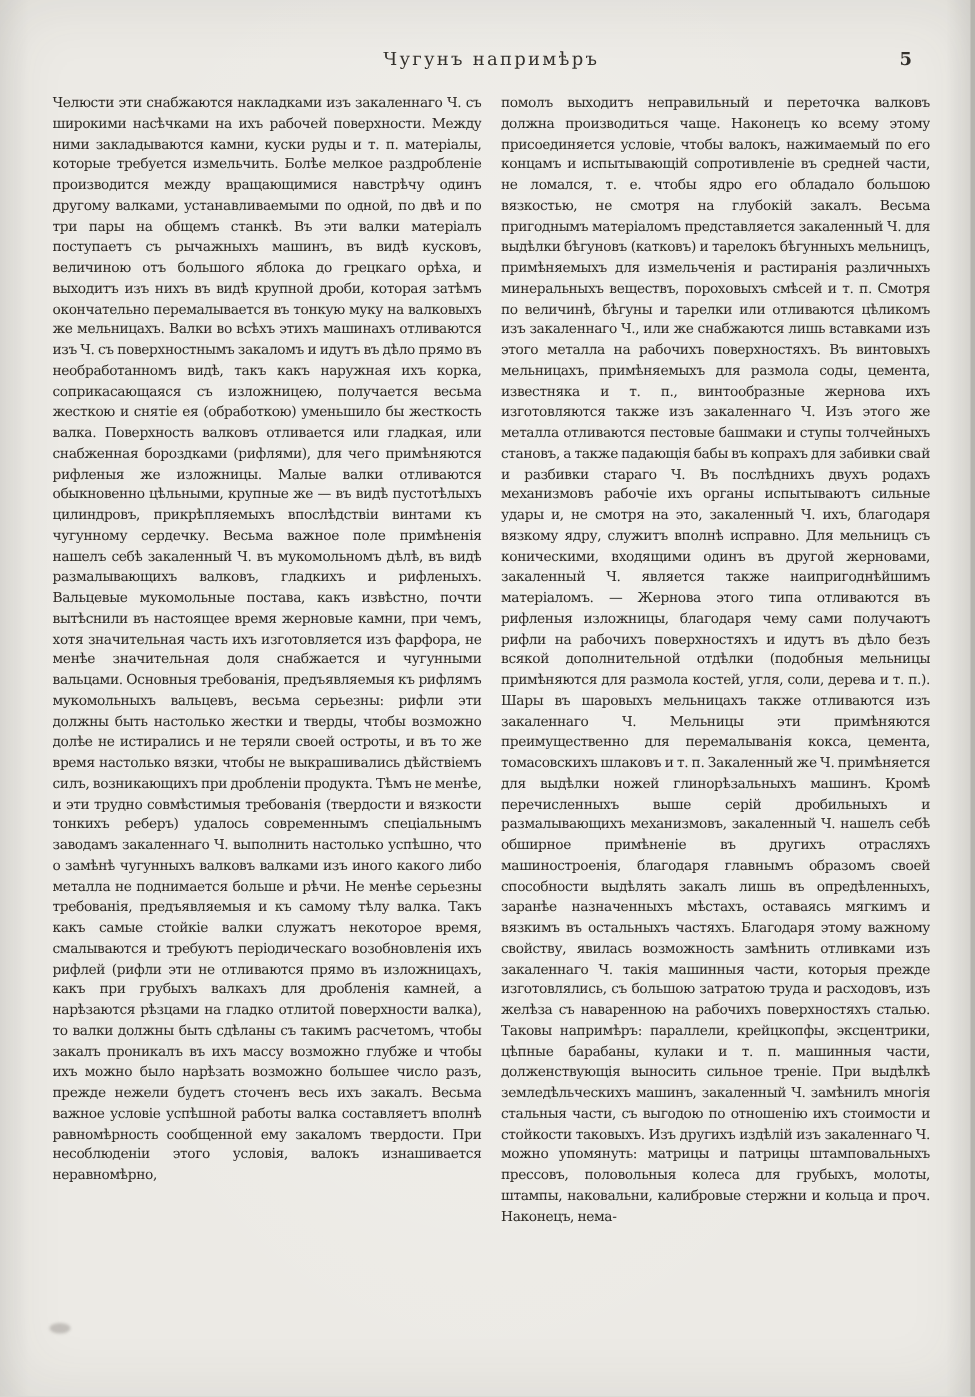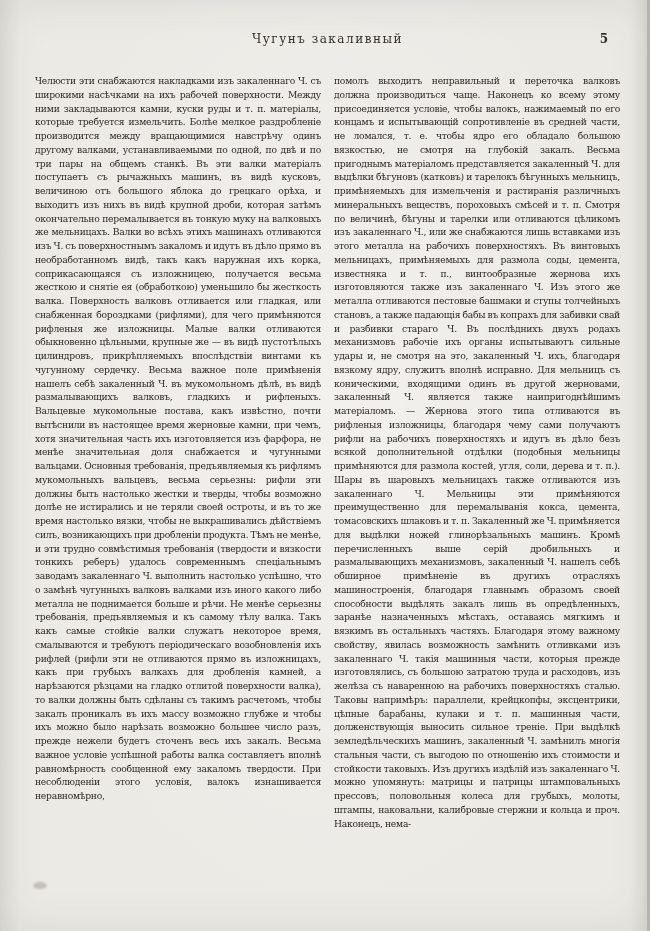--- a/index.html
+++ b/index.html
@@ -45,21 +45,21 @@
   .running-header .pagenum {
     position: absolute;
     right: 12px;
     top: 0;
     font-size: 12px;
     font-weight: bold;
     color: #33302b;
   }
   .columns {
     position: absolute;
-    top: 74px;
+    top: 62px;
     left: 35px;
     width: 585px;
     height: 820px;
     display: flex;
     gap: 13px;
   }
   .col {
     flex: 1 1 0;
     height: 818px;
     overflow: hidden;
@@ -80,21 +80,21 @@
     border-radius: 50%;
     filter: blur(1px);
   }
 </style>
 </head>
 <body>
 
 <div class="page">
 
   <div class="running-header">
-    <span class="title">Чугунъ закаливный</span>
+    <span class="title">Чугунъ напримѣръ</span>
     <span class="pagenum">5</span>
   </div>
 
   <div class="columns">
     <div class="col">Челюсти эти снабжаются накладками изъ закаленнаго Ч. съ широкими насѣчками на ихъ рабочей поверхности. Между ними закладываются камни, куски руды и т. п. матеріалы, которые требуется измельчить. Болѣе мелкое раздробленіе производится между вращающимися навстрѣчу одинъ другому валками, устанавливаемыми по одной, по двѣ и по три пары на общемъ станкѣ. Въ эти валки матеріалъ поступаетъ съ рычажныхъ машинъ, въ видѣ кусковъ, величиною отъ большого яблока до грецкаго орѣха, и выходитъ изъ нихъ въ видѣ крупной дроби, которая затѣмъ окончательно перемалывается въ тонкую муку на валковыхъ же мельницахъ. Валки во всѣхъ этихъ машинахъ отливаются изъ Ч. съ поверхностнымъ закаломъ и идутъ въ дѣло прямо въ необработанномъ видѣ, такъ какъ наружная ихъ корка, соприкасающаяся съ изложницею, получается весьма жесткою и снятіе ея (обработкою) уменьшило бы жесткость валка. Поверхность валковъ отливается или гладкая, или снабженная бороздками (рифлями), для чего примѣняются рифленыя же изложницы. Малые валки отливаются обыкновенно цѣльными, крупные же — въ видѣ пустотѣлыхъ цилиндровъ, прикрѣпляемыхъ впослѣдствіи винтами къ чугунному сердечку. Весьма важное поле примѣненія нашелъ себѣ закаленный Ч. въ мукомольномъ дѣлѣ, въ видѣ размалывающихъ валковъ, гладкихъ и рифленыхъ. Вальцевые мукомольные постава, какъ извѣстно, почти вытѣснили въ настоящее время жерновые камни, при чемъ, хотя значительная часть ихъ изготовляется изъ фарфора, не менѣе значительная доля снабжается и чугунными вальцами. Основныя требованія, предъявляемыя къ рифлямъ мукомольныхъ вальцевъ, весьма серьезны: рифли эти должны быть настолько жестки и тверды, чтобы возможно долѣе не истирались и не теряли своей остроты, и въ то же время настолько вязки, чтобы не выкрашивались дѣйствіемъ силъ, возникающихъ при дробленіи продукта. Тѣмъ не менѣе, и эти трудно совмѣстимыя требованія (твердости и вязкости тонкихъ реберъ) удалось современнымъ спеціальнымъ заводамъ закаленнаго Ч. выполнить настолько успѣшно, что о замѣнѣ чугунныхъ валковъ валками изъ иного какого либо металла не поднимается больше и рѣчи. Не менѣе серьезны требованія, предъявляемыя и къ самому тѣлу валка. Такъ какъ самые стойкіе валки служатъ некоторое время, смалываются и требуютъ періодическаго возобновленія ихъ рифлей (рифли эти не отливаются прямо въ изложницахъ, какъ при грубыхъ валкахъ для дробленія камней, а нарѣзаются рѣзцами на гладко отлитой поверхности валка), то валки должны быть сдѣланы съ такимъ расчетомъ, чтобы закалъ проникалъ въ ихъ массу возможно глубже и чтобы ихъ можно было нарѣзать возможно большее число разъ, прежде нежели будетъ сточенъ весь ихъ закалъ. Весьма важное условіе успѣшной работы валка составляетъ вполнѣ равномѣрность сообщенной ему закаломъ твердости. При несоблюденіи этого условія, валокъ изнашивается неравномѣрно,</div>
     <div class="col">помолъ выходитъ неправильный и переточка валковъ должна производиться чаще. Наконецъ ко всему этому присоединяется условіе, чтобы валокъ, нажимаемый по его концамъ и испытывающій сопротивленіе въ средней части, не ломался, т. е. чтобы ядро его обладало большою вязкостью, не смотря на глубокій закалъ. Весьма пригоднымъ матеріаломъ представляется закаленный Ч. для выдѣлки бѣгуновъ (катковъ) и тарелокъ бѣгунныхъ мельницъ, примѣняемыхъ для измельченія и растиранія различныхъ минеральныхъ веществъ, пороховыхъ смѣсей и т. п. Смотря по величинѣ, бѣгуны и тарелки или отливаются цѣликомъ изъ закаленнаго Ч., или же снабжаются лишь вставками изъ этого металла на рабочихъ поверхностяхъ. Въ винтовыхъ мельницахъ, примѣняемыхъ для размола соды, цемента, известняка и т. п., винтообразные жернова ихъ изготовляются также изъ закаленнаго Ч. Изъ этого же металла отливаются пестовые башмаки и ступы толчейныхъ становъ, а также падающія бабы въ копрахъ для забивки свай и разбивки стараго Ч. Въ послѣднихъ двухъ родахъ механизмовъ рабочіе ихъ органы испытываютъ сильные удары и, не смотря на это, закаленный Ч. ихъ, благодаря вязкому ядру, служитъ вполнѣ исправно. Для мельницъ съ коническими, входящими одинъ въ другой жерновами, закаленный Ч. является также наипригоднѣйшимъ матеріаломъ. — Жернова этого типа отливаются въ рифленыя изложницы, благодаря чему сами получаютъ рифли на рабочихъ поверхностяхъ и идутъ въ дѣло безъ всякой дополнительной отдѣлки (подобныя мельницы примѣняются для размола костей, угля, соли, дерева и т. п.). Шары въ шаровыхъ мельницахъ также отливаются изъ закаленнаго Ч. Мельницы эти примѣняются преимущественно для перемалыванія кокса, цемента, томасовскихъ шлаковъ и т. п. Закаленный же Ч. примѣняется для выдѣлки ножей глинорѣзальныхъ машинъ. Кромѣ перечисленныхъ выше серій дробильныхъ и размалывающихъ механизмовъ, закаленный Ч. нашелъ себѣ обширное примѣненіе въ другихъ отрасляхъ машиностроенія, благодаря главнымъ образомъ своей способности выдѣлять закалъ лишь въ опредѣленныхъ, заранѣе назначенныхъ мѣстахъ, оставаясь мягкимъ и вязкимъ въ остальныхъ частяхъ. Благодаря этому важному свойству, явилась возможность замѣнить отливками изъ закаленнаго Ч. такія машинныя части, которыя прежде изготовлялись, съ большою затратою труда и расходовъ, изъ желѣза съ наваренною на рабочихъ поверхностяхъ сталью. Таковы напримѣръ: параллели, крейцкопфы, эксцентрики, цѣпные барабаны, кулаки и т. п. машинныя части, долженствующія выносить сильное треніе. При выдѣлкѣ земледѣльческихъ машинъ, закаленный Ч. замѣнилъ многія стальныя части, съ выгодою по отношенію ихъ стоимости и стойкости таковыхъ. Изъ другихъ издѣлій изъ закаленнаго Ч. можно упомянуть: матрицы и патрицы штамповальныхъ прессовъ, половольныя колеса для грубыхъ, молоты, штампы, наковальни, калибровые стержни и кольца и проч. Наконецъ, нема-</div>
   </div>
 
   <div class="scan-artifact"></div>
   <div class="scan-edge-right"></div>

